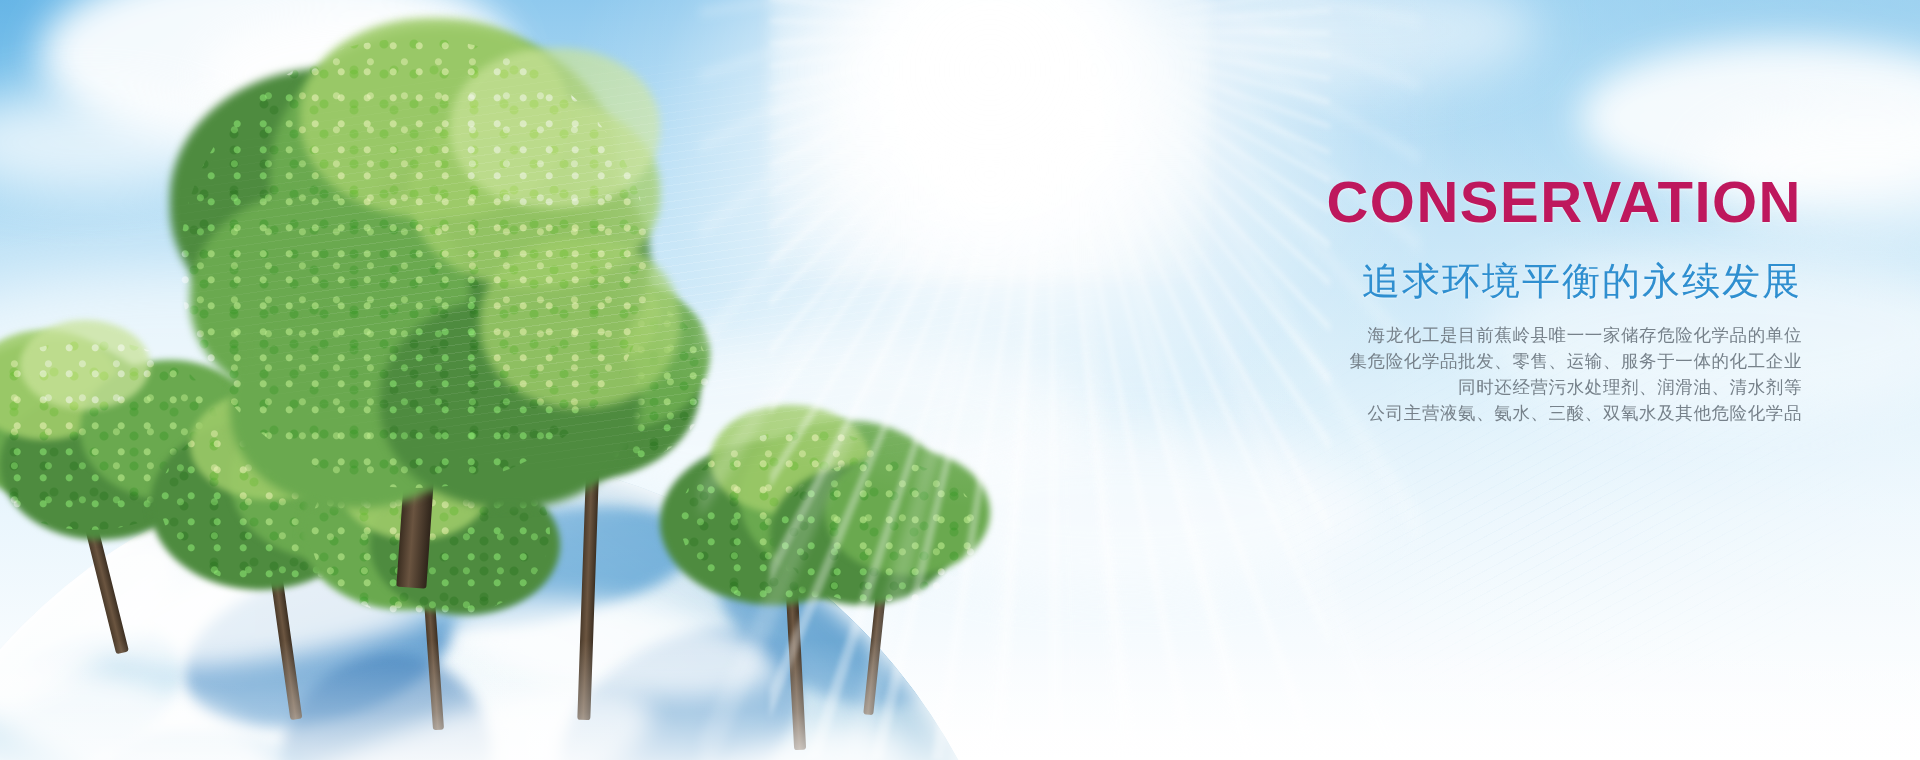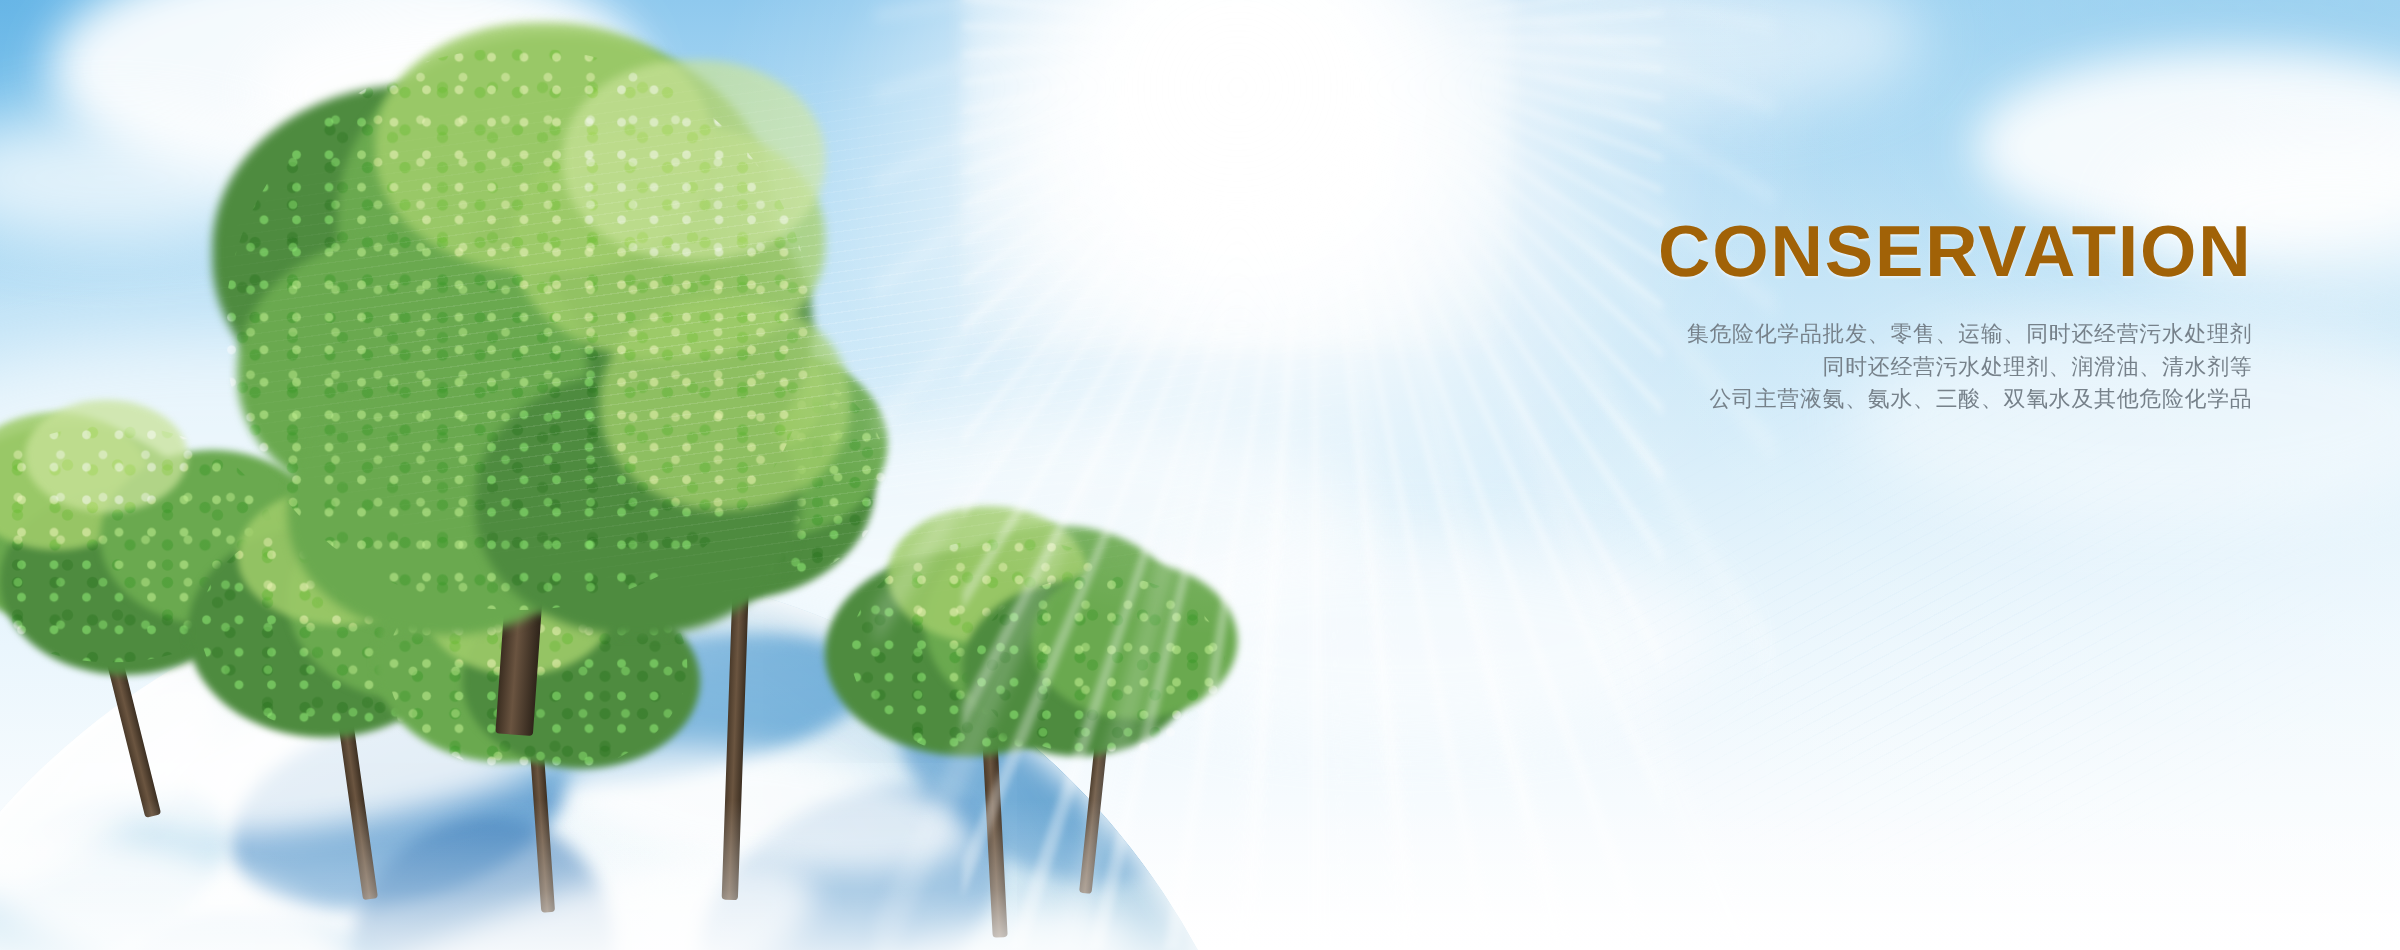--- a/index.html
+++ b/index.html
@@ -184,21 +184,21 @@
   .text-block{
     position:absolute;right:118px;top:168px;width:680px;text-align:right;
     z-index:30;
   }
   .headline{
     font-family:"Liberation Sans","DejaVu Sans",sans-serif;
     font-weight:bold;
     font-size:58px;
     line-height:68px;
     letter-spacing:1.5px;
-    color:#a16207;
+    color:#be185d;
     margin:0;
     text-shadow:0 1px 2px rgba(255,255,255,.55);
     white-space:nowrap;
   }
   .headline .l2{display:block;}
   .tagline{
     margin:22px 0 0 0;
     font-size:38px;
     line-height:46px;
     font-weight:normal;
@@ -347,20 +347,22 @@
   <div class="streaks"></div>
   <div class="streaks-r"></div>
 
   <div class="right-wash"></div>
   <div class="bottom-fade"></div>
 
   <div class="text-block">
     <h1 class="headline">
       <span>CONSERVATION</span>
     </h1>
+    <h2 class="tagline">追求环境平衡的永续发展</h2>
     <div class="body-copy">
-      <p>集危险化学品批发、零售、运输、同时还经营污水处理剂</p>
+      <p>海龙化工是目前蕉岭县唯一一家储存危险化学品的单位</p>
+      <p>集危险化学品批发、零售、运输、服务于一体的化工企业</p>
       <p>同时还经营污水处理剂、润滑油、清水剂等</p>
       <p>公司主营液氨、氨水、三酸、双氧水及其他危险化学品</p>
     </div>
   </div>
 
 </div>
 
 </body></html>

